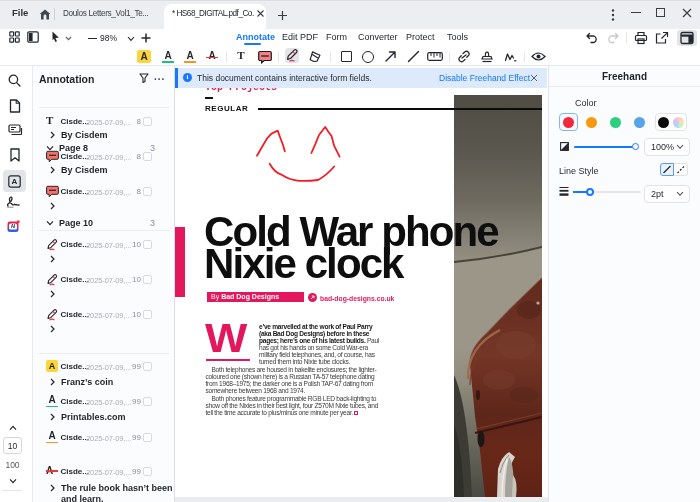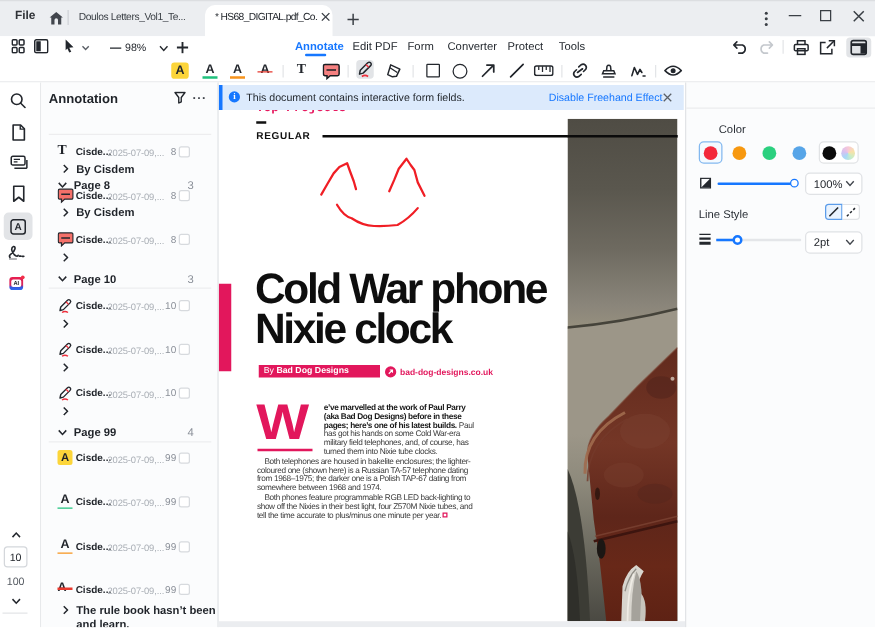--- a/index.html
+++ b/index.html
@@ -381,42 +381,47 @@
         <span class="dt">2025-07-09,...</span>
         <span class="pg">10</span>
         <span class="cb"></span>
     </div>
     <div class="abs sub" style="top:257px;">
         <svg class="chr" width="5" height="8" viewBox="0 0 5 8">
           <path d="M1 1 L4 4 L1 7" fill="none" stroke="#23272d" stroke-width="1.2"></path>
         </svg>
       </div>
 
-    <div class="abs gh" style="top:274px;">
-        <svg class="chv" width="8" height="6" viewBox="0 0 8 6">
-          <path d="M1 1.3 L4 4.6 L7 1.3" fill="none" stroke="#23272d" stroke-width="1.2"></path>
-        </svg>
-        <span class="gt">Page 99</span>
-        <span class="gc">4</span>
-      </div>
     <div class="abs sep" style="top:287px;"></div>
     <div class="abs row" style="top:294px;">
       <span class="icon" style="background:#fcd53a;border-radius:2px;width:12px;height:12px;text-align:center;font-weight:700;font-size:9px;line-height:12px;">A</span>
       <span class="nm">Cisde...</span>
         <span class="dt">2025-07-09,...</span>
         <span class="pg">99</span>
         <span class="cb"></span>
     </div>
+    <div class="abs sub" style="top:310.5px;">
+        <svg class="chr" width="5" height="8" viewBox="0 0 5 8">
+          <path d="M1 1 L4 4 L1 7" fill="none" stroke="#23272d" stroke-width="1.2"></path>
+        </svg>
+        <span class="st">Franz’s coin</span>
+      </div>
     <div class="abs row" style="top:329px;">
       <span class="icon" style="text-align:center;font-weight:700;font-size:10px;line-height:10px;border-bottom:1.6px solid #1fc17d;width:12px;height:11.6px;">A</span>
       <span class="nm">Cisde...</span>
         <span class="dt">2025-07-09,...</span>
         <span class="pg">99</span>
         <span class="cb"></span>
     </div>
+    <div class="abs sub" style="top:345.5px;">
+        <svg class="chr" width="5" height="8" viewBox="0 0 5 8">
+          <path d="M1 1 L4 4 L1 7" fill="none" stroke="#23272d" stroke-width="1.2"></path>
+        </svg>
+        <span class="st">Printables.com</span>
+      </div>
     <div class="abs row" style="top:365px;">
       <span class="icon" style="text-align:center;font-weight:700;font-size:10px;line-height:10px;border-bottom:1.6px solid #f7941d;width:12px;height:11.6px;">A</span>
       <span class="nm">Cisde...</span>
         <span class="dt">2025-07-09,...</span>
         <span class="pg">99</span>
         <span class="cb"></span>
     </div>
     <div class="abs row" style="top:399px;">
       <span class="icon" style="position:relative;text-align:center;font-weight:700;font-size:10px;line-height:12px;width:12px;height:12px;">A<span style="position:absolute;left:0;top:5.2px;width:12px;height:1.5px;background:#e8392e;"></span></span>
       <span class="nm">Cisde...</span><span class="dt">2025-07-09,...</span><span class="pg">99</span><span class="cb"></span>
@@ -499,21 +504,21 @@
     <svg class="abs" style="left:70px;top:55px;" width="105" height="70" viewBox="0 0 105 70">
       <g fill="none" stroke="#f01e25" stroke-width="1.8" stroke-linecap="round" stroke-linejoin="round">
         <path d="M12 34.7 L17 26 L21.9 17.7 L26.5 12.6 L32.7 9.6 L35 16 L38 24 L39.8 30.3"></path>
         <path d="M66.4 32 L70.3 23.1 L74 14 L80.2 6 L83.5 11 L86.5 15 L89.2 24.9 L94.6 35.6"></path>
         <path d="M24.6 42.8 Q 30 52 36.3 53.6 Q 45 59.5 54.2 59.8 Q 63 60.2 73 59 Q 82 54 89.2 45.5"></path>
       </g>
     </svg>
 
     <div class="abs" style="left:0;top:161px;width:10px;height:70px;background:#e2175c;"></div>
 
-    <div class="abs" style="left:29px;top:150px;font-size:34px;line-height:31.5px;font-weight:700;letter-spacing:-1.9px;color:#0e0e0e;">Cold War phone<br>Nixie clock</div>
+    <div class="abs" style="left:29px;top:150px;font-size:42px;line-height:31.5px;font-weight:700;letter-spacing:-1.9px;color:#0e0e0e;">Cold War phone<br>Nixie clock</div>
 
     <div class="abs" style="left:31.5px;top:225.5px;width:97px;height:10px;background:#e2175c;"></div>
     <div class="abs" style="left:36px;top:227px;font-size:7px;color:#fff;">By <b>Bad Dog Designs</b></div>
     <div class="abs" style="left:132.5px;top:226.5px;width:9px;height:9px;border-radius:50%;background:#e2175c;"></div>
     <svg class="abs" style="left:134.5px;top:228.5px;" width="5" height="5" viewBox="0 0 5 5">
         <path d="M1 4 L4 1 M1.8 1 L4 1 L4 3.2" stroke="#fff" stroke-width="0.9" fill="none"></path>
       </svg>
     <div class="abs" style="left:145px;top:228.5px;font-size:6.8px;font-weight:700;color:#e2175c;">bad-dog-designs.co.uk</div>
 
     <div class="abs" style="left:29.5px;top:250px;font-size:40px;font-weight:700;color:#e2175c;transform:scaleX(1.12);transform-origin:left top;">W</div>
@@ -546,20 +551,21 @@
       <svg class="abs" style="left:352px;top:6px;" width="8" height="8" viewBox="0 0 8 8">
           <path d="M1 1 L7 7 M7 1 L1 7" stroke="#5a5f66" stroke-width="1"></path>
         </svg>
     </div>
 
     <div class="abs" style="left:0;top:431px;width:373px;height:5px;background:#ebedf0;"></div>
   </div>
 
   <div class="abs" id="rightpanel" style="left:548px;top:66px;width:152px;height:436px;background:#fbfcfd;border-left:1px solid #e2e4e7;">
     <div class="abs" style="left:0;top:0;width:151px;height:21px;border-bottom:1px solid #ececee;"></div>
+    <div class="abs" style="left:0;top:5px;width:151px;text-align:center;font-size:10px;font-weight:700;color:#1f2329;">Freehand</div>
     <div class="abs" style="left:26px;top:32px;font-size:9px;color:#2a2f36;">Color</div>
 
     <div class="abs" style="left:10px;top:47px;width:19px;height:18px;border:1px solid #83b8ef;background:#f4faff;border-radius:4px;"></div>
     <div class="abs" style="left:14px;top:51px;width:11px;height:11px;border-radius:50%;background:#f3283b;"></div>
     <div class="abs" style="left:37px;top:51px;width:11px;height:11px;border-radius:50%;background:#f7980f;"></div>
     <div class="abs" style="left:60.5px;top:51px;width:11px;height:11px;border-radius:50%;background:#2bd07f;"></div>
     <div class="abs" style="left:84.5px;top:51px;width:11px;height:11px;border-radius:50%;background:#57a5e8;"></div>
     <div class="abs" style="left:106px;top:47px;width:32px;height:18px;border:1px solid #e1e3e5;background:#fff;border-radius:4px;"></div>
     <div class="abs" style="left:109px;top:51px;width:11px;height:11px;border-radius:50%;background:#0b0b0b;"></div>
     <div class="abs" style="left:124px;top:51px;width:11px;height:11px;border-radius:50%;background:conic-gradient(#f8c8d8,#f8e2a8,#c8eec8,#a8d8f8,#d8c0f0,#f8c8d8);"></div>

